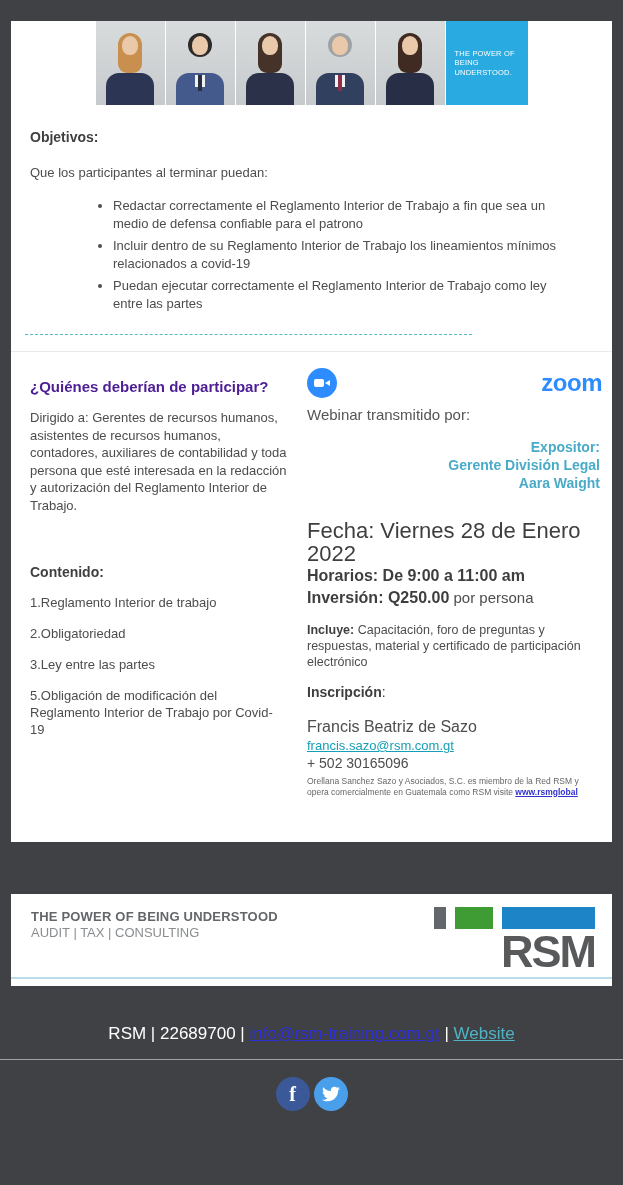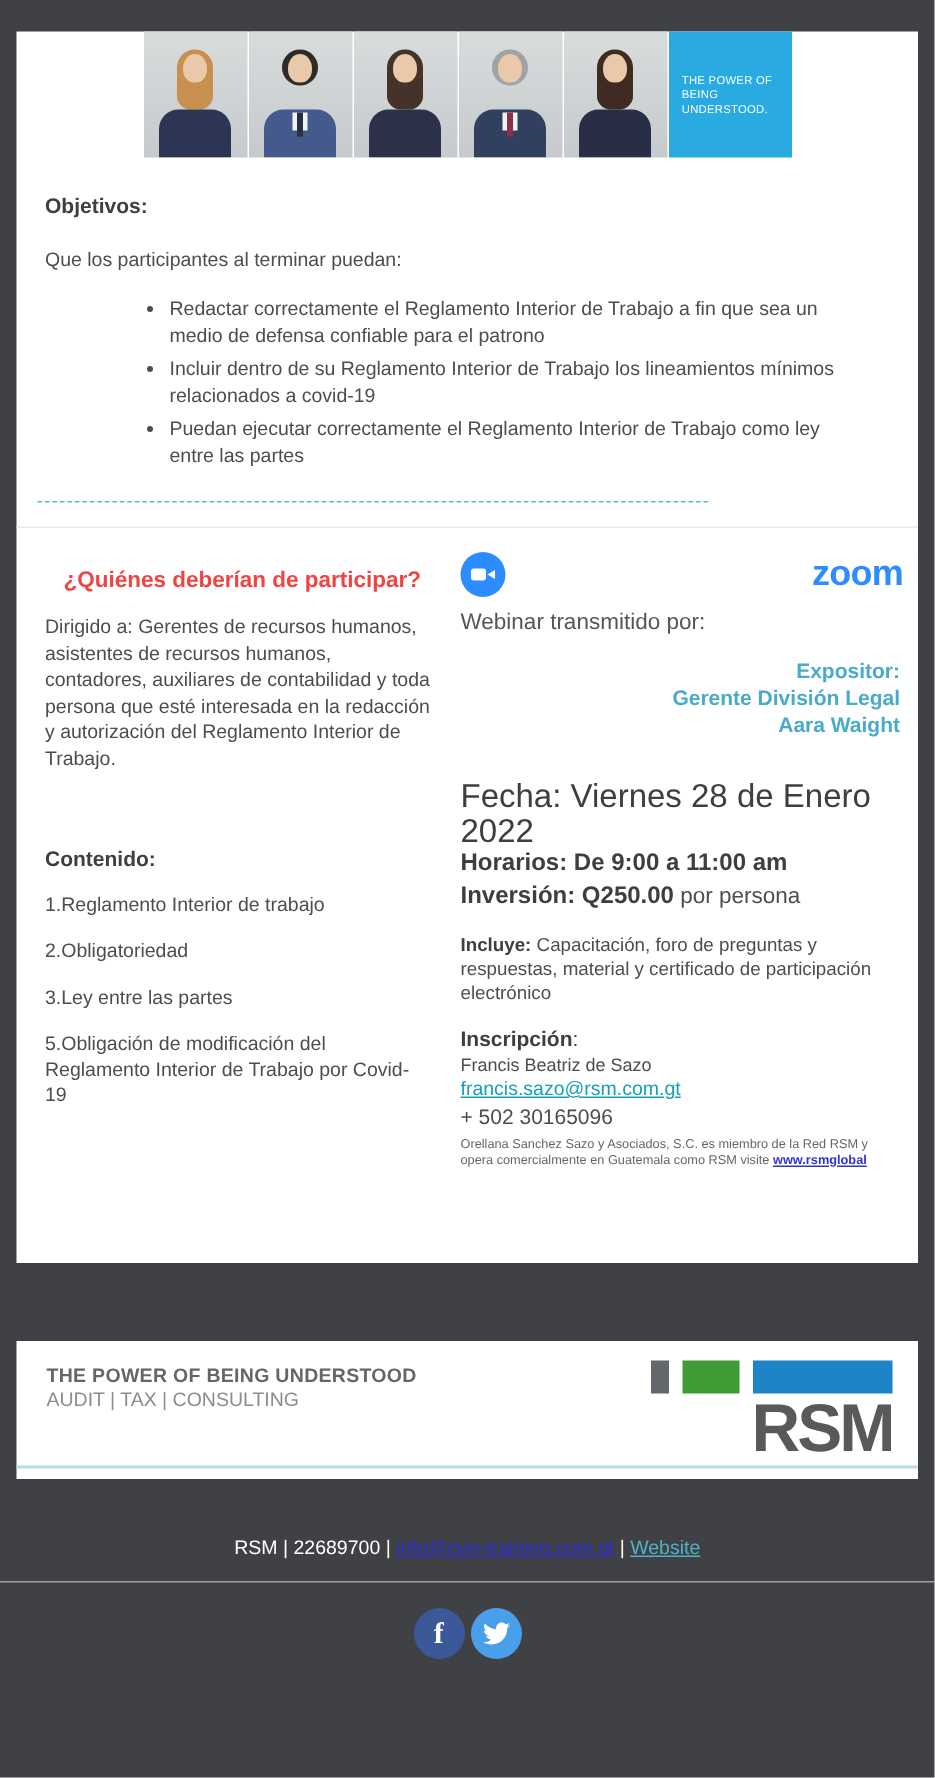--- a/index.html
+++ b/index.html
@@ -49,21 +49,21 @@
   .obj-list { margin:17px 40px 0 102px; font-size:13px; color:#4d4d4d; line-height:18px; }
   .obj-list li { margin-bottom:4px; }
   .dashed-divider { margin:21px 0 0 14px; width:447px; border-top:1px dashed #5ab9c6; height:0; }
 
   
   .section2 { border-top:1px solid #eaeaea; margin-top:16px; display:flex;
               padding:14px 10px 14px 14px; }
   .col-left { width:288px; padding-left:5px; }
   .col-right { flex:1; padding-left:14px; }
 
-  .part-heading { margin-top:12px; font-size:15px; font-weight:bold; color:#ef4444;text-align:center; }
+  .part-heading { margin-top:12px; font-size:15px; font-weight:bold; color:#4c1d95; }
   .part-body { margin-top:14px; font-size:13px; line-height:17.5px; color:#4d4d4d; width:262px; }
   .cont-heading { margin-top:50px; font-size:14px; font-weight:bold; color:#3f3f3f; }
   .cont-list { list-style:none; font-size:13px; color:#4d4d4d; line-height:17px; width:255px; }
   .cont-list li { margin-top:14px; }
 
   
   .zoom-row { display:flex; justify-content:space-between; align-items:center; height:34px; }
   .zoom-circle { position:relative; width:30px; height:30px; border-radius:50%;
                  background:#2d8cff; }
   .cam-body { position:absolute; left:7px; top:11px; width:10px; height:8px;
@@ -83,21 +83,21 @@
   .horarios { font-size:16px; font-weight:bold; line-height:22px; }
   .inversion { font-size:16px; font-weight:bold; line-height:22px; }
   .inversion .rest { font-weight:normal; font-size:15px; color:#4d4d4d; }
 
   .incluye { margin-top:13px; font-size:12.5px; line-height:16px; color:#4d4d4d; }
   .incluye .lead { font-weight:bold; color:#3f3f3f; }
 
   .inscripcion { margin-top:14px; color:#4d4d4d; }
   .insc-heading { font-size:14px; color:#3f3f3f; }
   .insc-heading .bold { font-weight:bold; }
-  .insc-name { margin-top:3px; font-size:12px; }
+  .insc-name { margin-top:18px; font-size:16px; }
   .insc-email a { color:#16a0b5; text-decoration:underline; font-size:13px; }
   .insc-phone { margin-top:1px; font-size:14px; }
   .legal { margin-top:5px; font-size:8.5px; line-height:10.5px; color:#666; width:295px; }
   .legal a { color:#3333cc; text-decoration:underline; font-weight:bold; }
 
   
   .banner { position:relative; width:601px; height:92px; background:#fff;
             margin-top:52px; padding:15px 18px 0 20px; }
   .banner::after { content:""; position:absolute; left:0; right:0; bottom:7px;
                    height:2px; background:#b8dcea; }
@@ -106,21 +106,21 @@
   .rsm-logo { position:absolute; right:17px; top:13px; text-align:right; }
   .rsm-blocks { display:flex; justify-content:flex-end; gap:9px; }
   .blk { height:22px; }
   .blk-gray  { width:12px; background:#63666a; }
   .blk-green { width:38px; background:#3f9c35; }
   .blk-blue  { width:93px; background:#1d84c8; }
   .rsm-word { font-size:45px; font-weight:bold; color:#58595b; line-height:40px;
               margin-top:3px; letter-spacing:-2px; }
 
   
-  .contact-line { margin-top:38px; text-align:center; color:#fff; font-size:13px; }
+  .contact-line { margin-top:38px; text-align:center; color:#fff; font-size:17px; }
   .contact-line a.mail { color:#2e2ed8; text-decoration:underline; }
   .contact-line a.web { color:#4fb3c4; text-decoration:underline; }
   .footer-divider { margin-top:15px; width:623px; margin-left:-11px;
                     border-top:1px solid #a0a1a4; height:0; }
   .social { margin-top:17px; display:flex; justify-content:center; gap:4px; }
   .social-circle { width:34px; height:34px; border-radius:50%; display:flex;
                    align-items:center; justify-content:center; cursor:pointer; }
   .fb { background:#3b5998; color:#fff; font-weight:bold; font-size:20px;
         font-family:"Liberation Serif", serif; }
   .tw { background:#4a9feb; }

